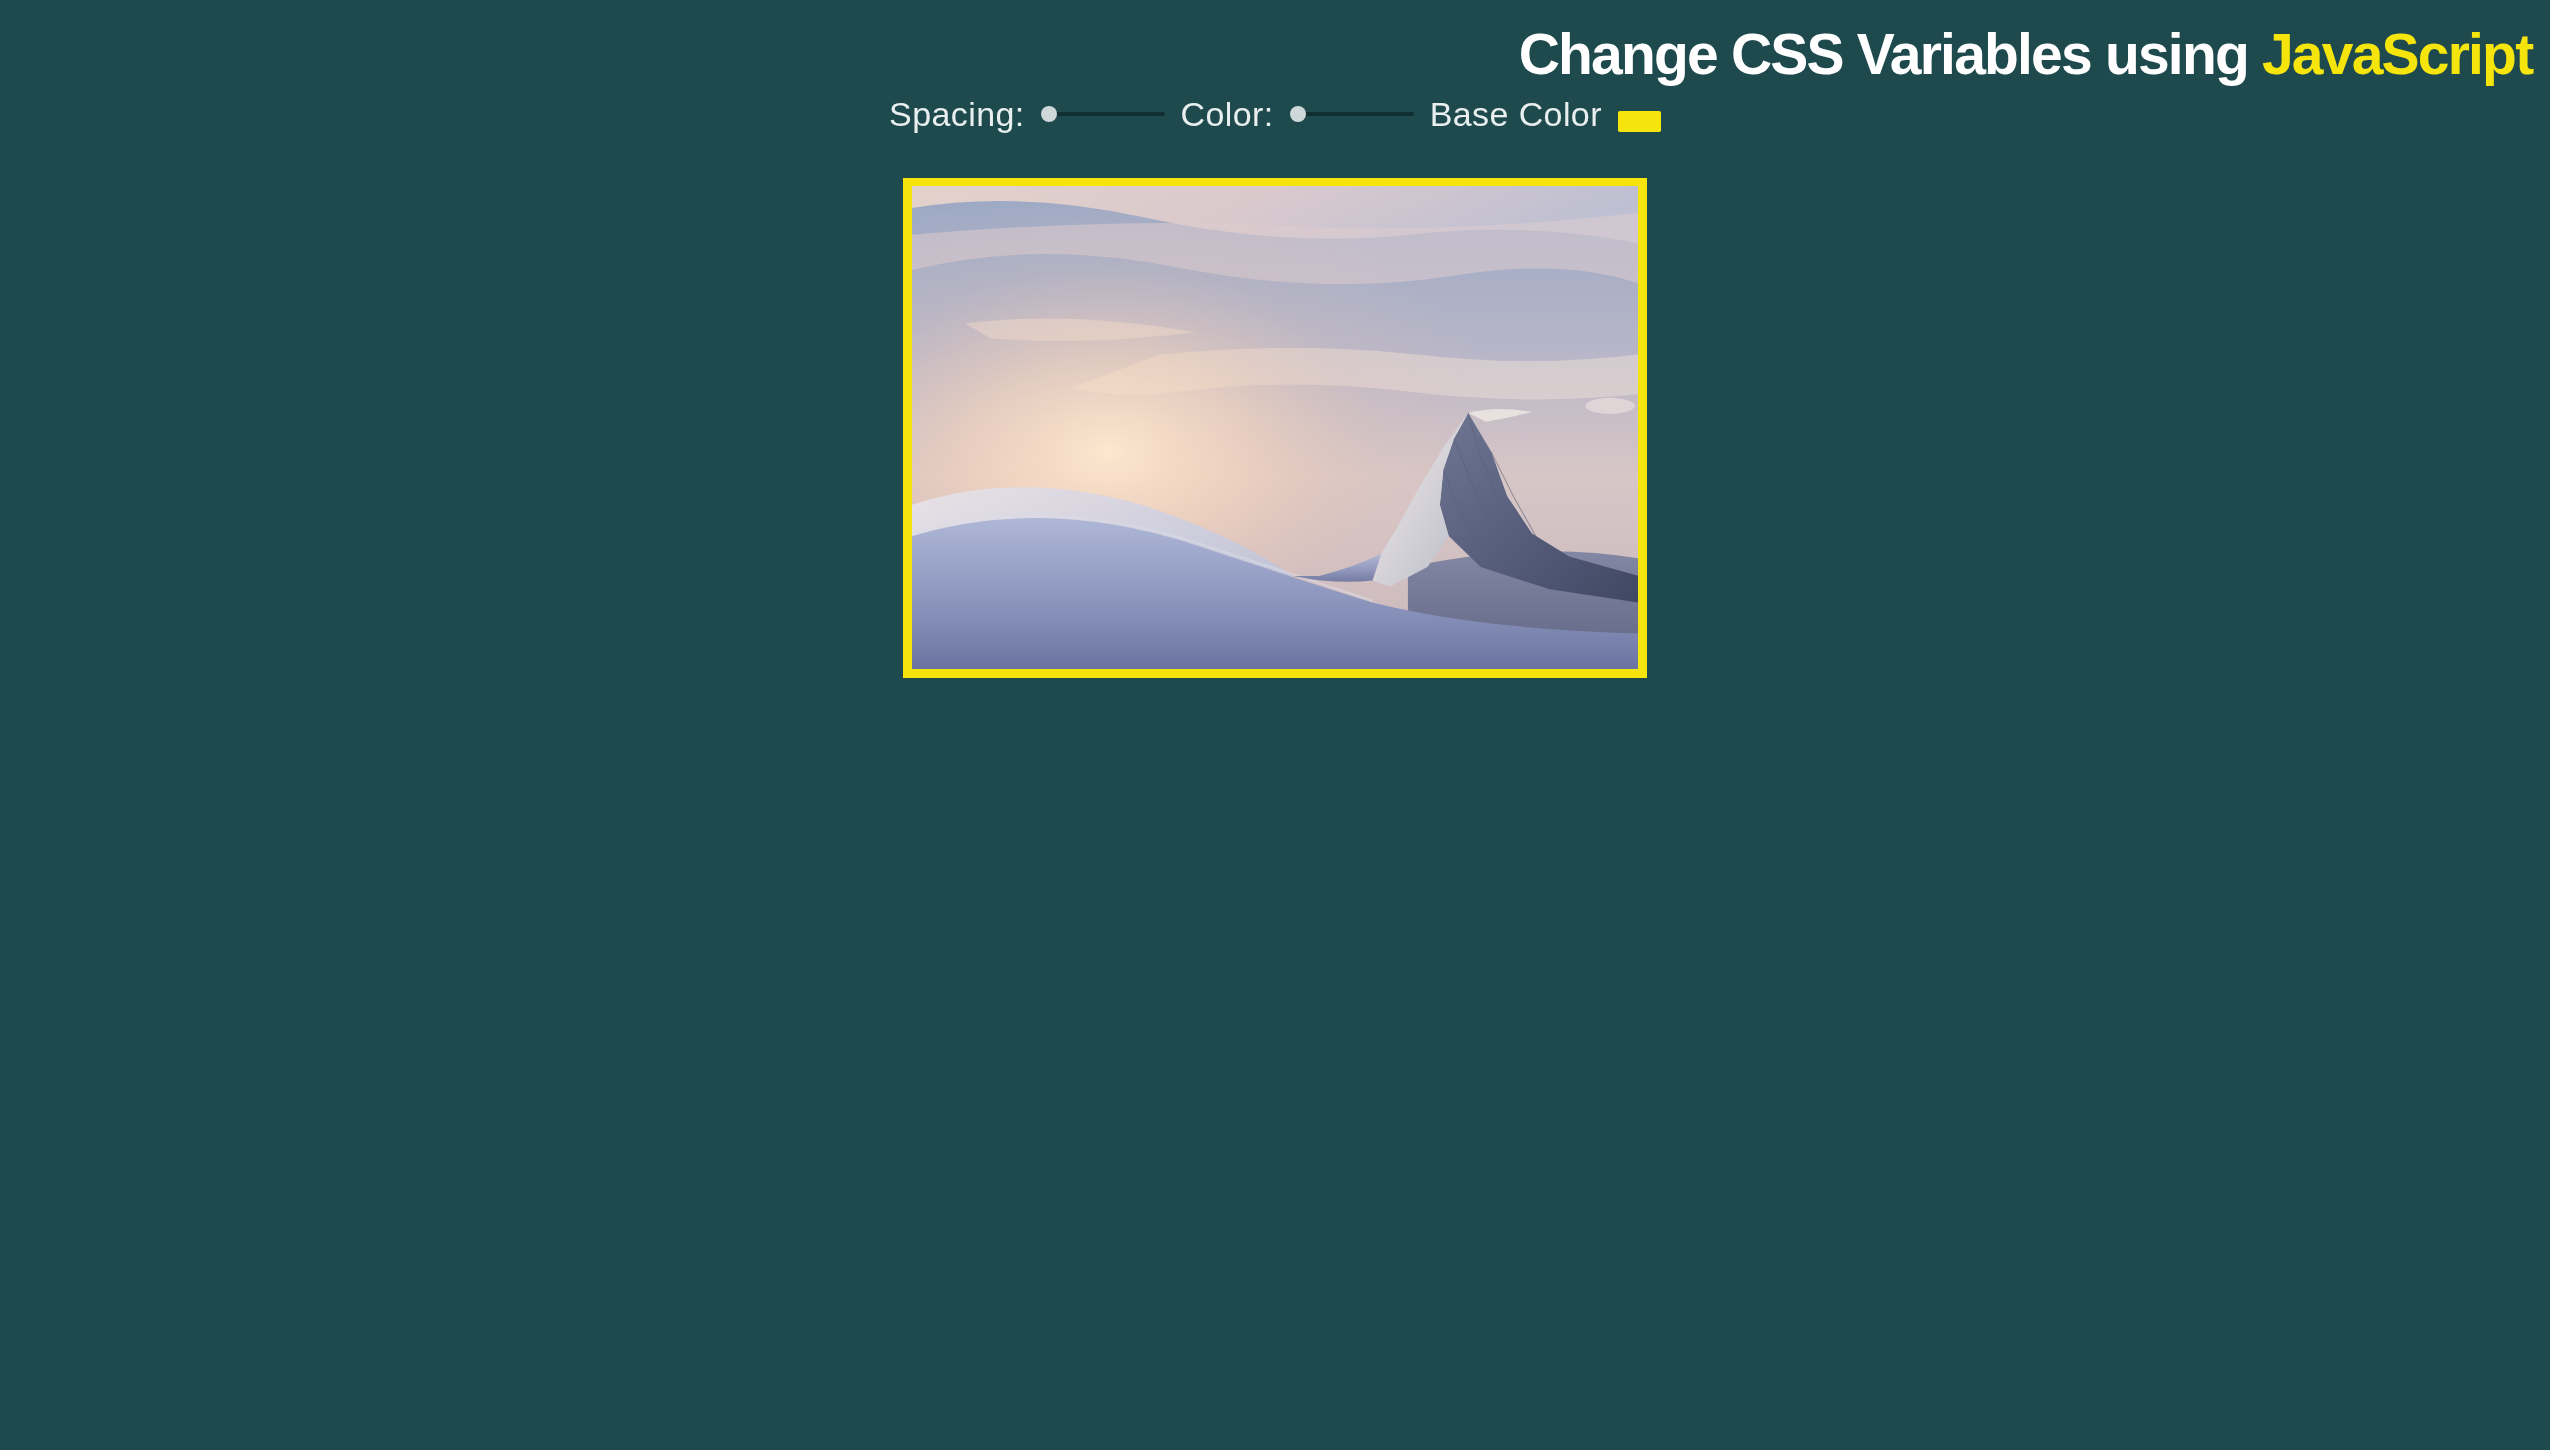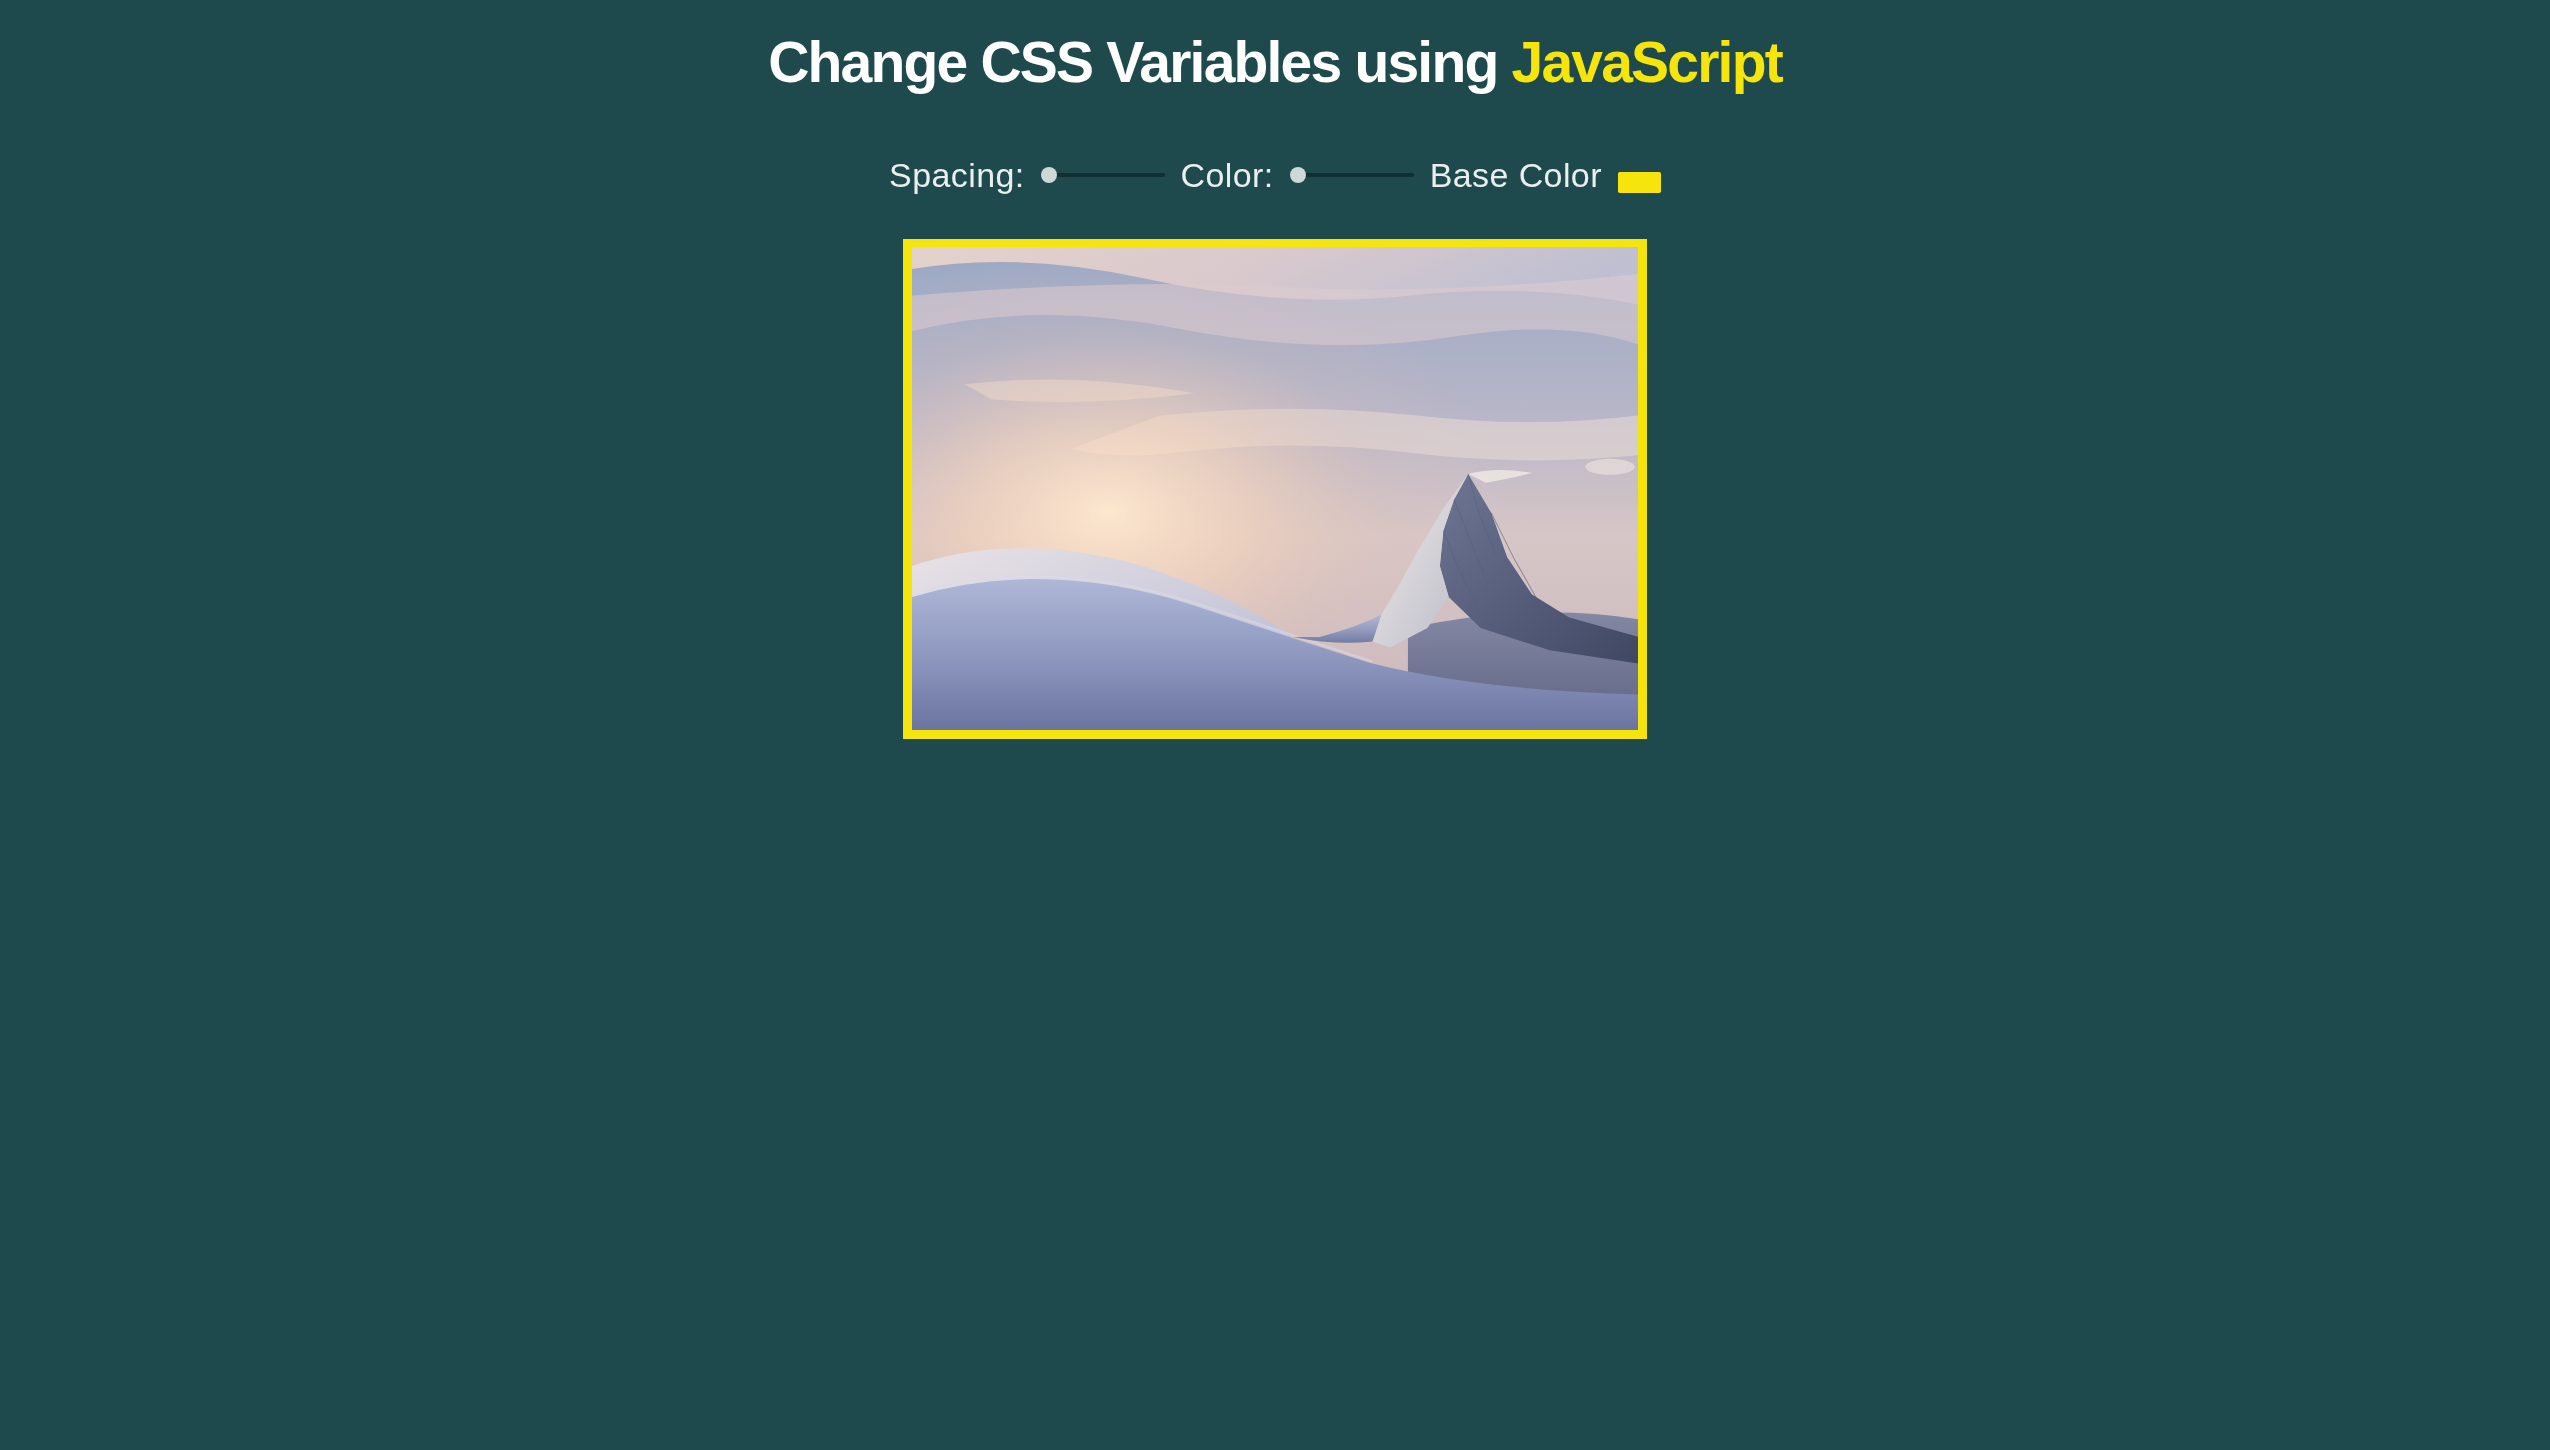--- a/index.html
+++ b/index.html
@@ -26,31 +26,31 @@
       color: #ffffff;
       text-align: center;
       min-height: 100vh;
       font-size: 14px;
     }
 
     h2.title {
       font-size: 57px;
       font-weight: 700;
       letter-spacing: -1.8px;
-      margin: 8px;
+      margin: 0;
       padding: 23px 17.7px 8.9px;
       line-height: 1.1;
+      text-align: right;
     }
 
     .hl {
       color: var(--base);
     }
 
     .controls {
-      margin-top: 53px;
       margin-bottom: 44px;
       display: flex;
       justify-content: center;
       align-items: center;
       gap: 16px;
       font-size: 34px;
       font-weight: 300;
       letter-spacing: 0.4px;
       color: #e9efef;
     }

